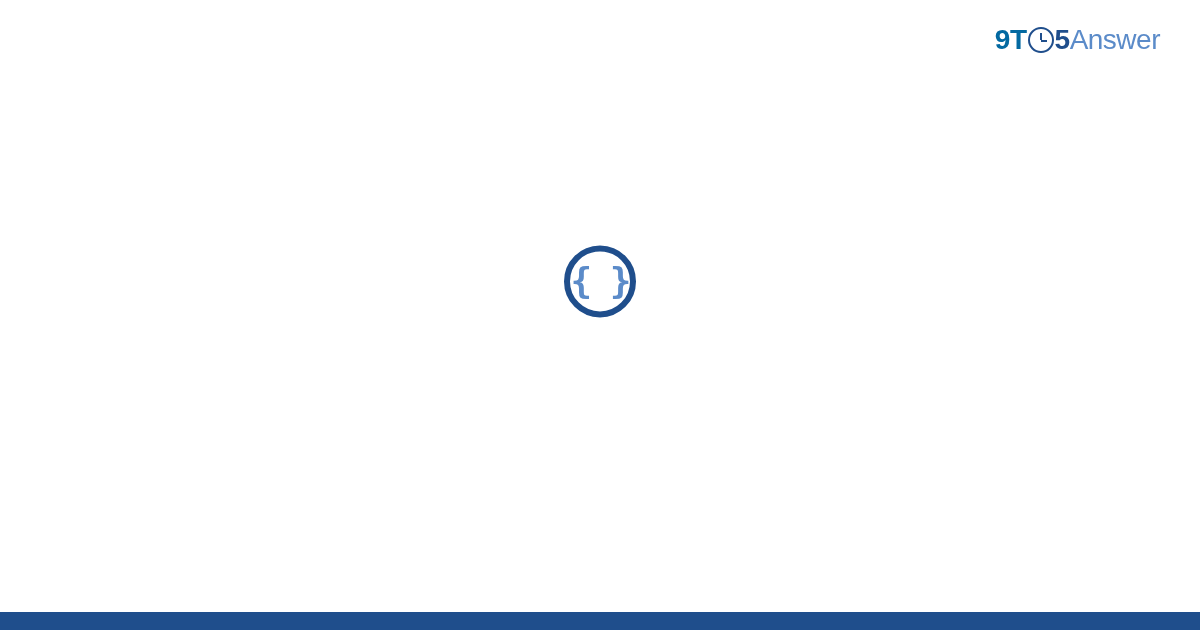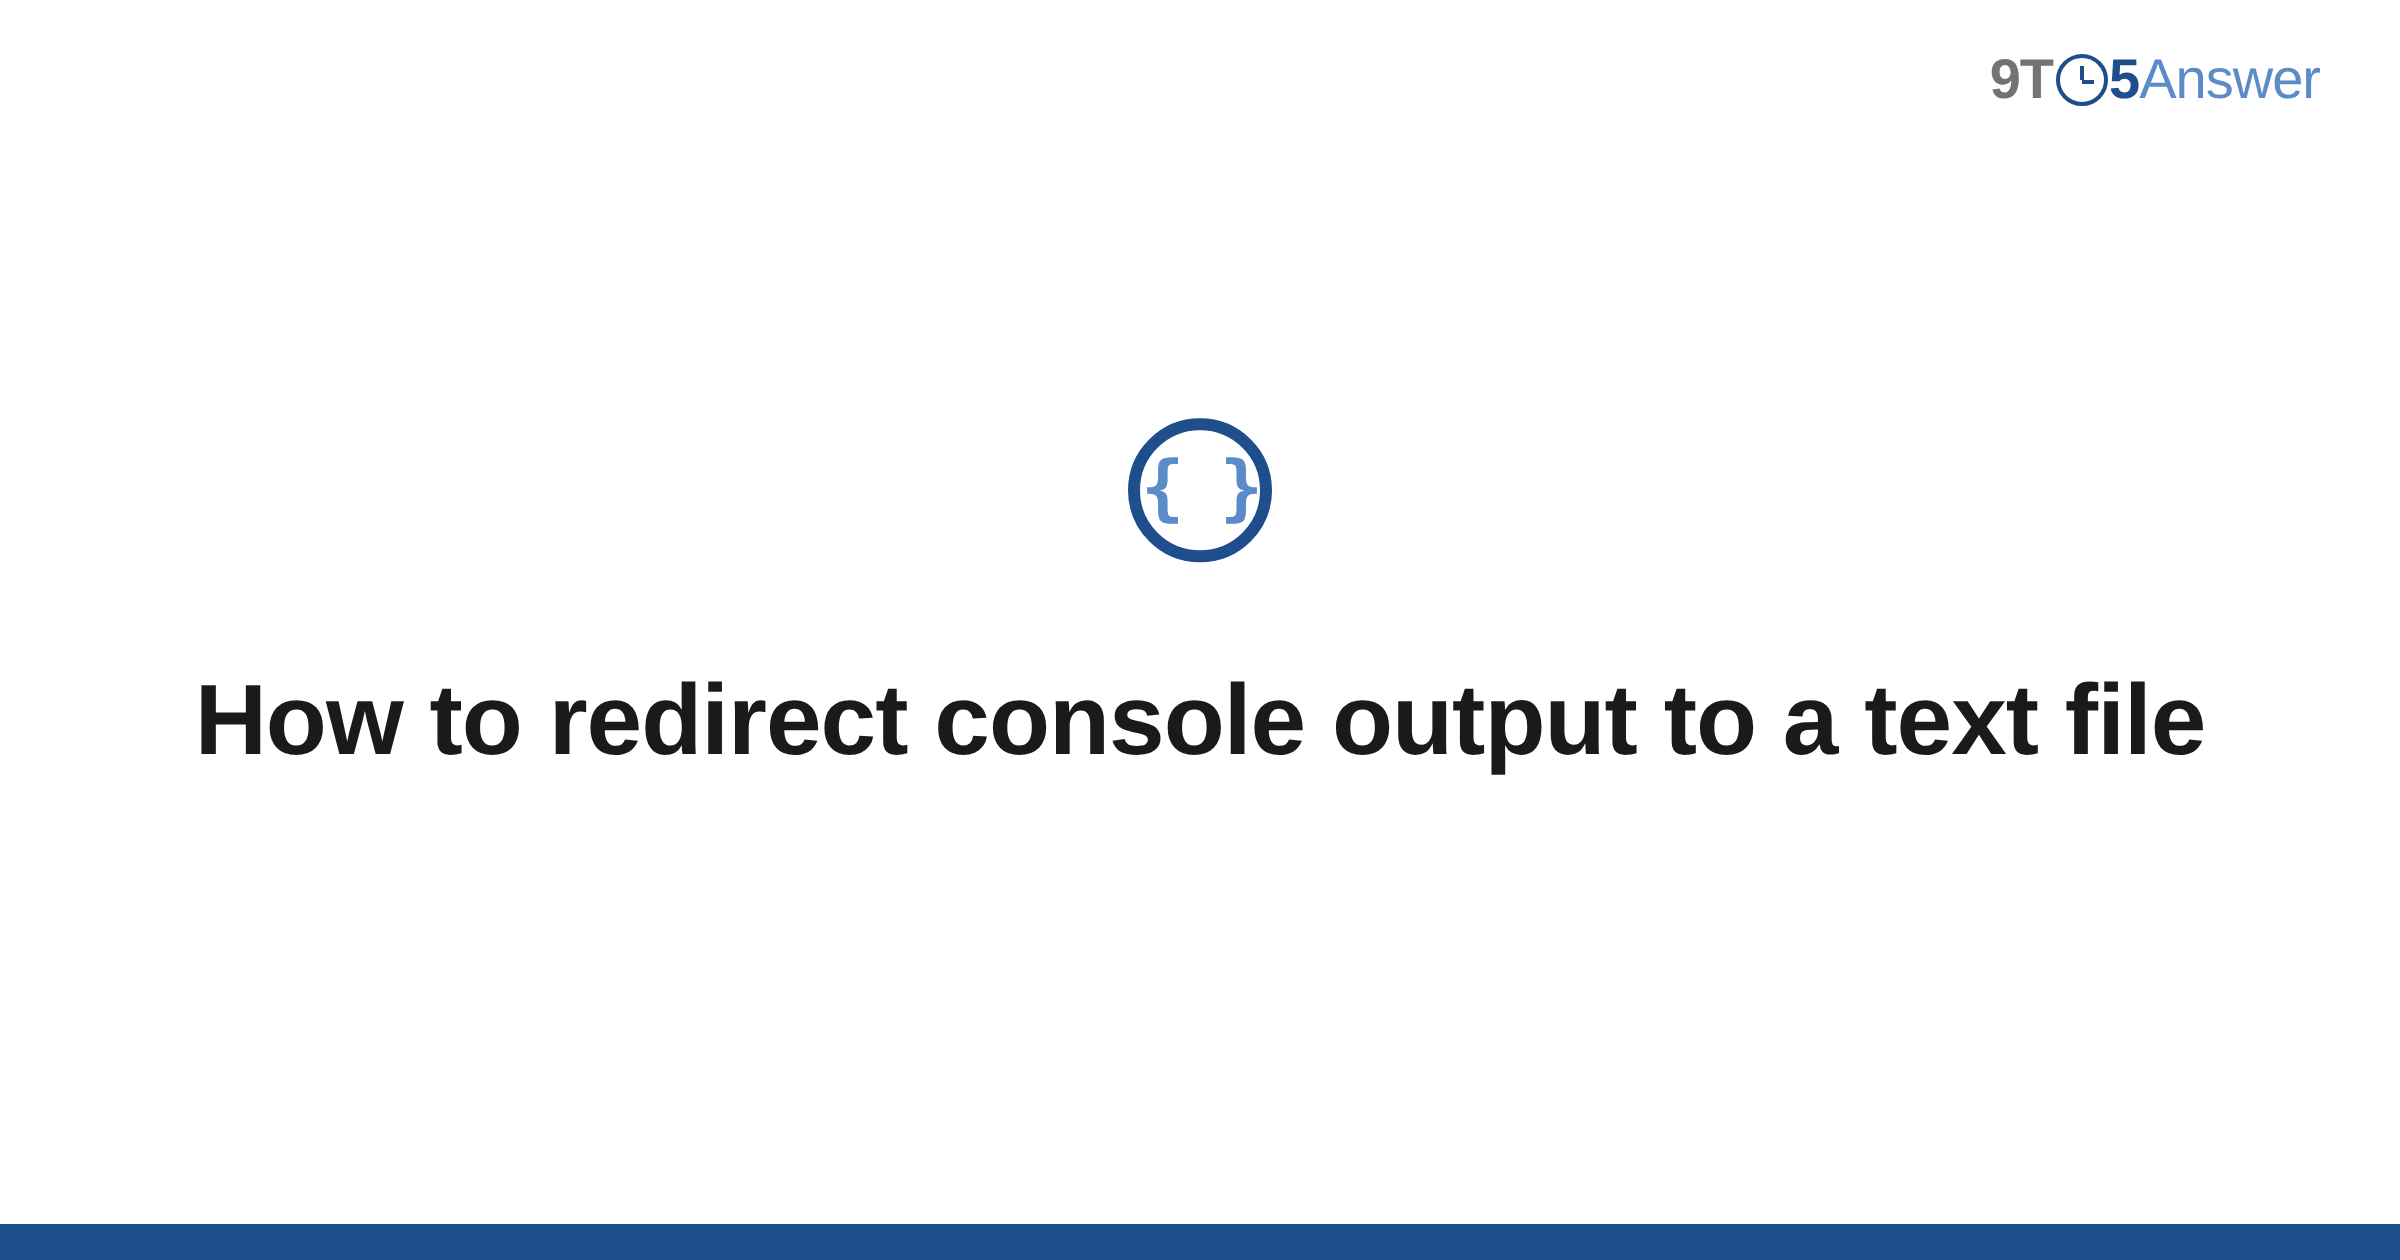--- a/index.html
+++ b/index.html
@@ -19,21 +19,21 @@
       position: absolute;
       top: 24px;
       right: 40px;
       font-size: 28px;
       font-weight: 600;
       letter-spacing: -0.5px;
       display: flex;
       align-items: center;
     }
     .logo-9t {
-      color: #737373;
+      color: #0369a1;
       font-weight: 700;
     }
     .logo-clock {
       display: inline-flex;
       align-items: center;
       justify-content: center;
       width: 26px;
       height: 26px;
       border: 2.5px solid #1f4e8c;
       border-radius: 50%;
@@ -118,16 +118,15 @@
   <span class="logo-9t">9T</span>
   <span class="logo-clock"></span>
   <span class="logo-5">5</span>
   <span class="logo-answer">Answer</span>
 </div>
 
 <div class="center-block">
   <div class="topic-icon-wrap">
     <span class="topic-icon-glyph">{ }</span>
   </div>
-  <h1 class="title-text">How to redirect console output to a text file</h1>
 </div>
 
 <div class="footer-bar"></div>
 
 </body></html>

